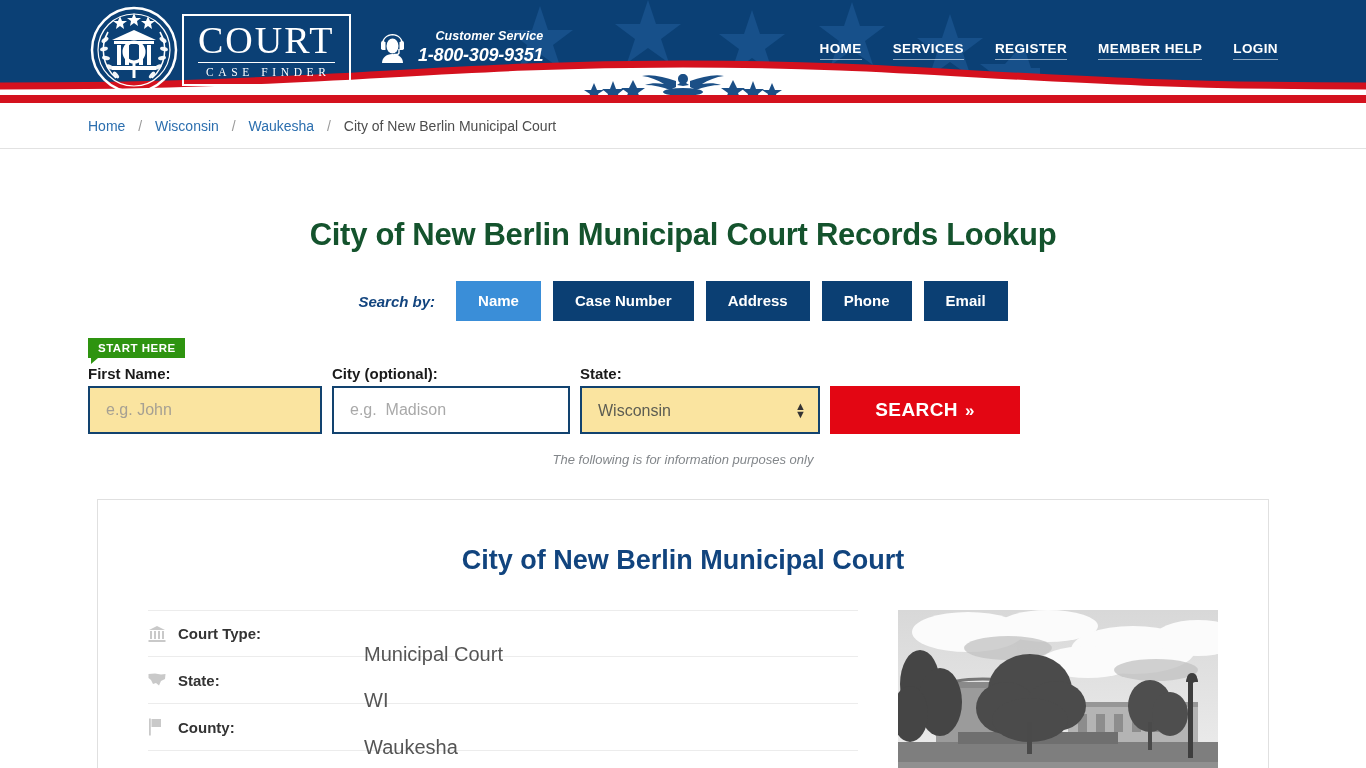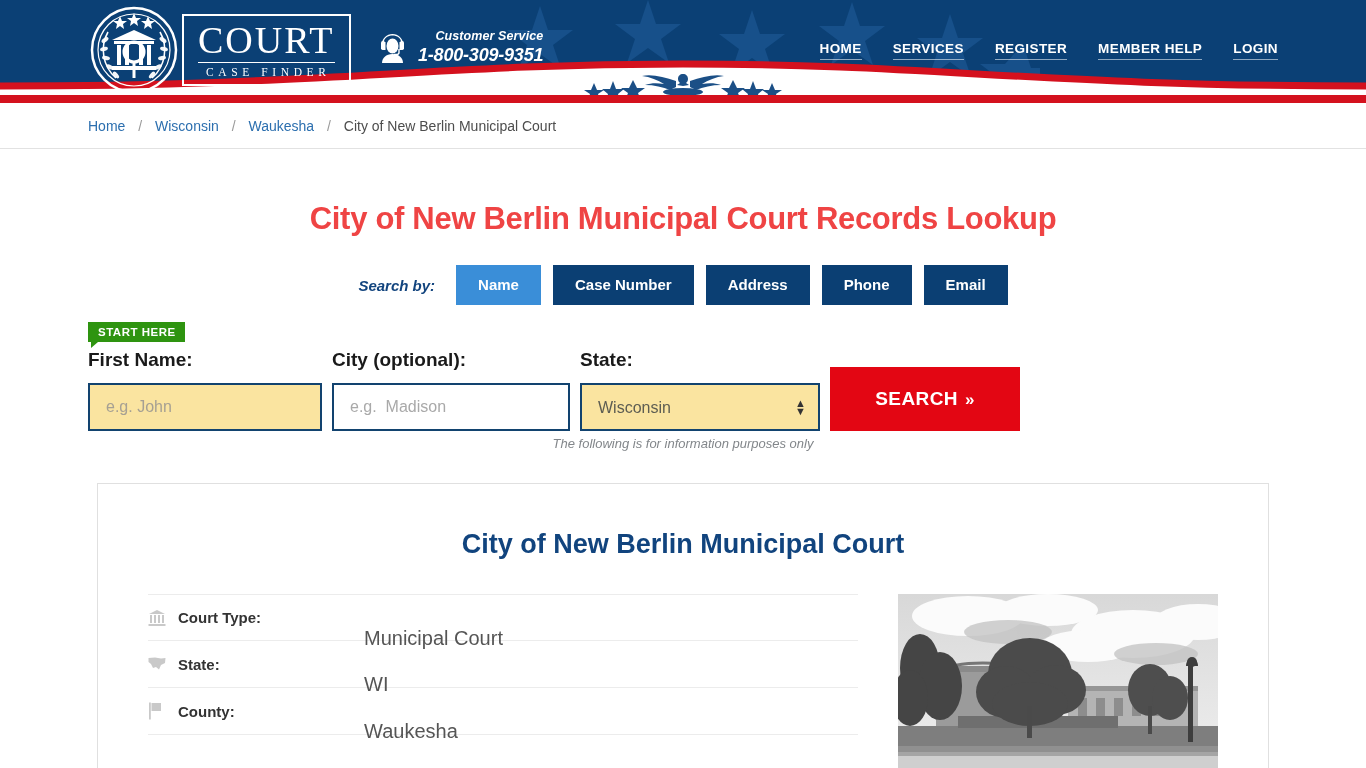--- a/index.html
+++ b/index.html
@@ -137,23 +137,23 @@
   .crumb a {
     color: #2c6faf;
     text-decoration: none;
   }
   .crumb .sep { color: #9a9a9a; padding: 0 9px; }
   .crumb .cur { color: #4d4d4d; }
 
   
   .page-title {
     width: 1190px;
-    margin: 0 auto;
+    margin: 16px auto;
     text-align: center;
-    color: #ef4444;
+    color: #14532d;
     font-size: 31px;
     font-weight: bold;
     letter-spacing: -0.3px;
     padding-top: 52px;
   }
 
   
   .tabs-row {
     width: 1190px;
     margin: 0 auto;
@@ -213,24 +213,24 @@
   }
   .fields {
     position: absolute;
     left: 0; top: 30px;
     display: flex;
     align-items: flex-end;
     gap: 10px;
   }
   .fgroup { display: flex; flex-direction: column; }
   .flabel {
-    font-size: 19px;
+    font-size: 15px;
     font-weight: bold;
     color: #1a1a1a;
-    margin-bottom: 12px;
+    margin-bottom: 4px;
   }
   .finput {
     height: 48px;
     border: 2px solid #12436f;
     background: #fae4a0;
     font-size: 16px;
     color: #6f6f6f;
     padding: 0 16px;
     outline: none;
     font-family: "Liberation Sans", sans-serif;
@@ -260,21 +260,21 @@
     right: 14px; top: 50%;
     transform: translateY(-50%);
     pointer-events: none;
     color: #333333;
     font-size: 11px;
     line-height: 8px;
     text-align: center;
   }
   .search-btn {
     width: 190px;
-    height: 64px;
+    height: 48px;
     background: #e30613;
     color: #ffffff;
     border: none;
     font-size: 19px;
     font-weight: bold;
     letter-spacing: 0.4px;
     cursor: pointer;
     font-family: "Liberation Sans", sans-serif;
   }
   .search-btn .chev { font-size: 17px; margin-left: 7px; }

